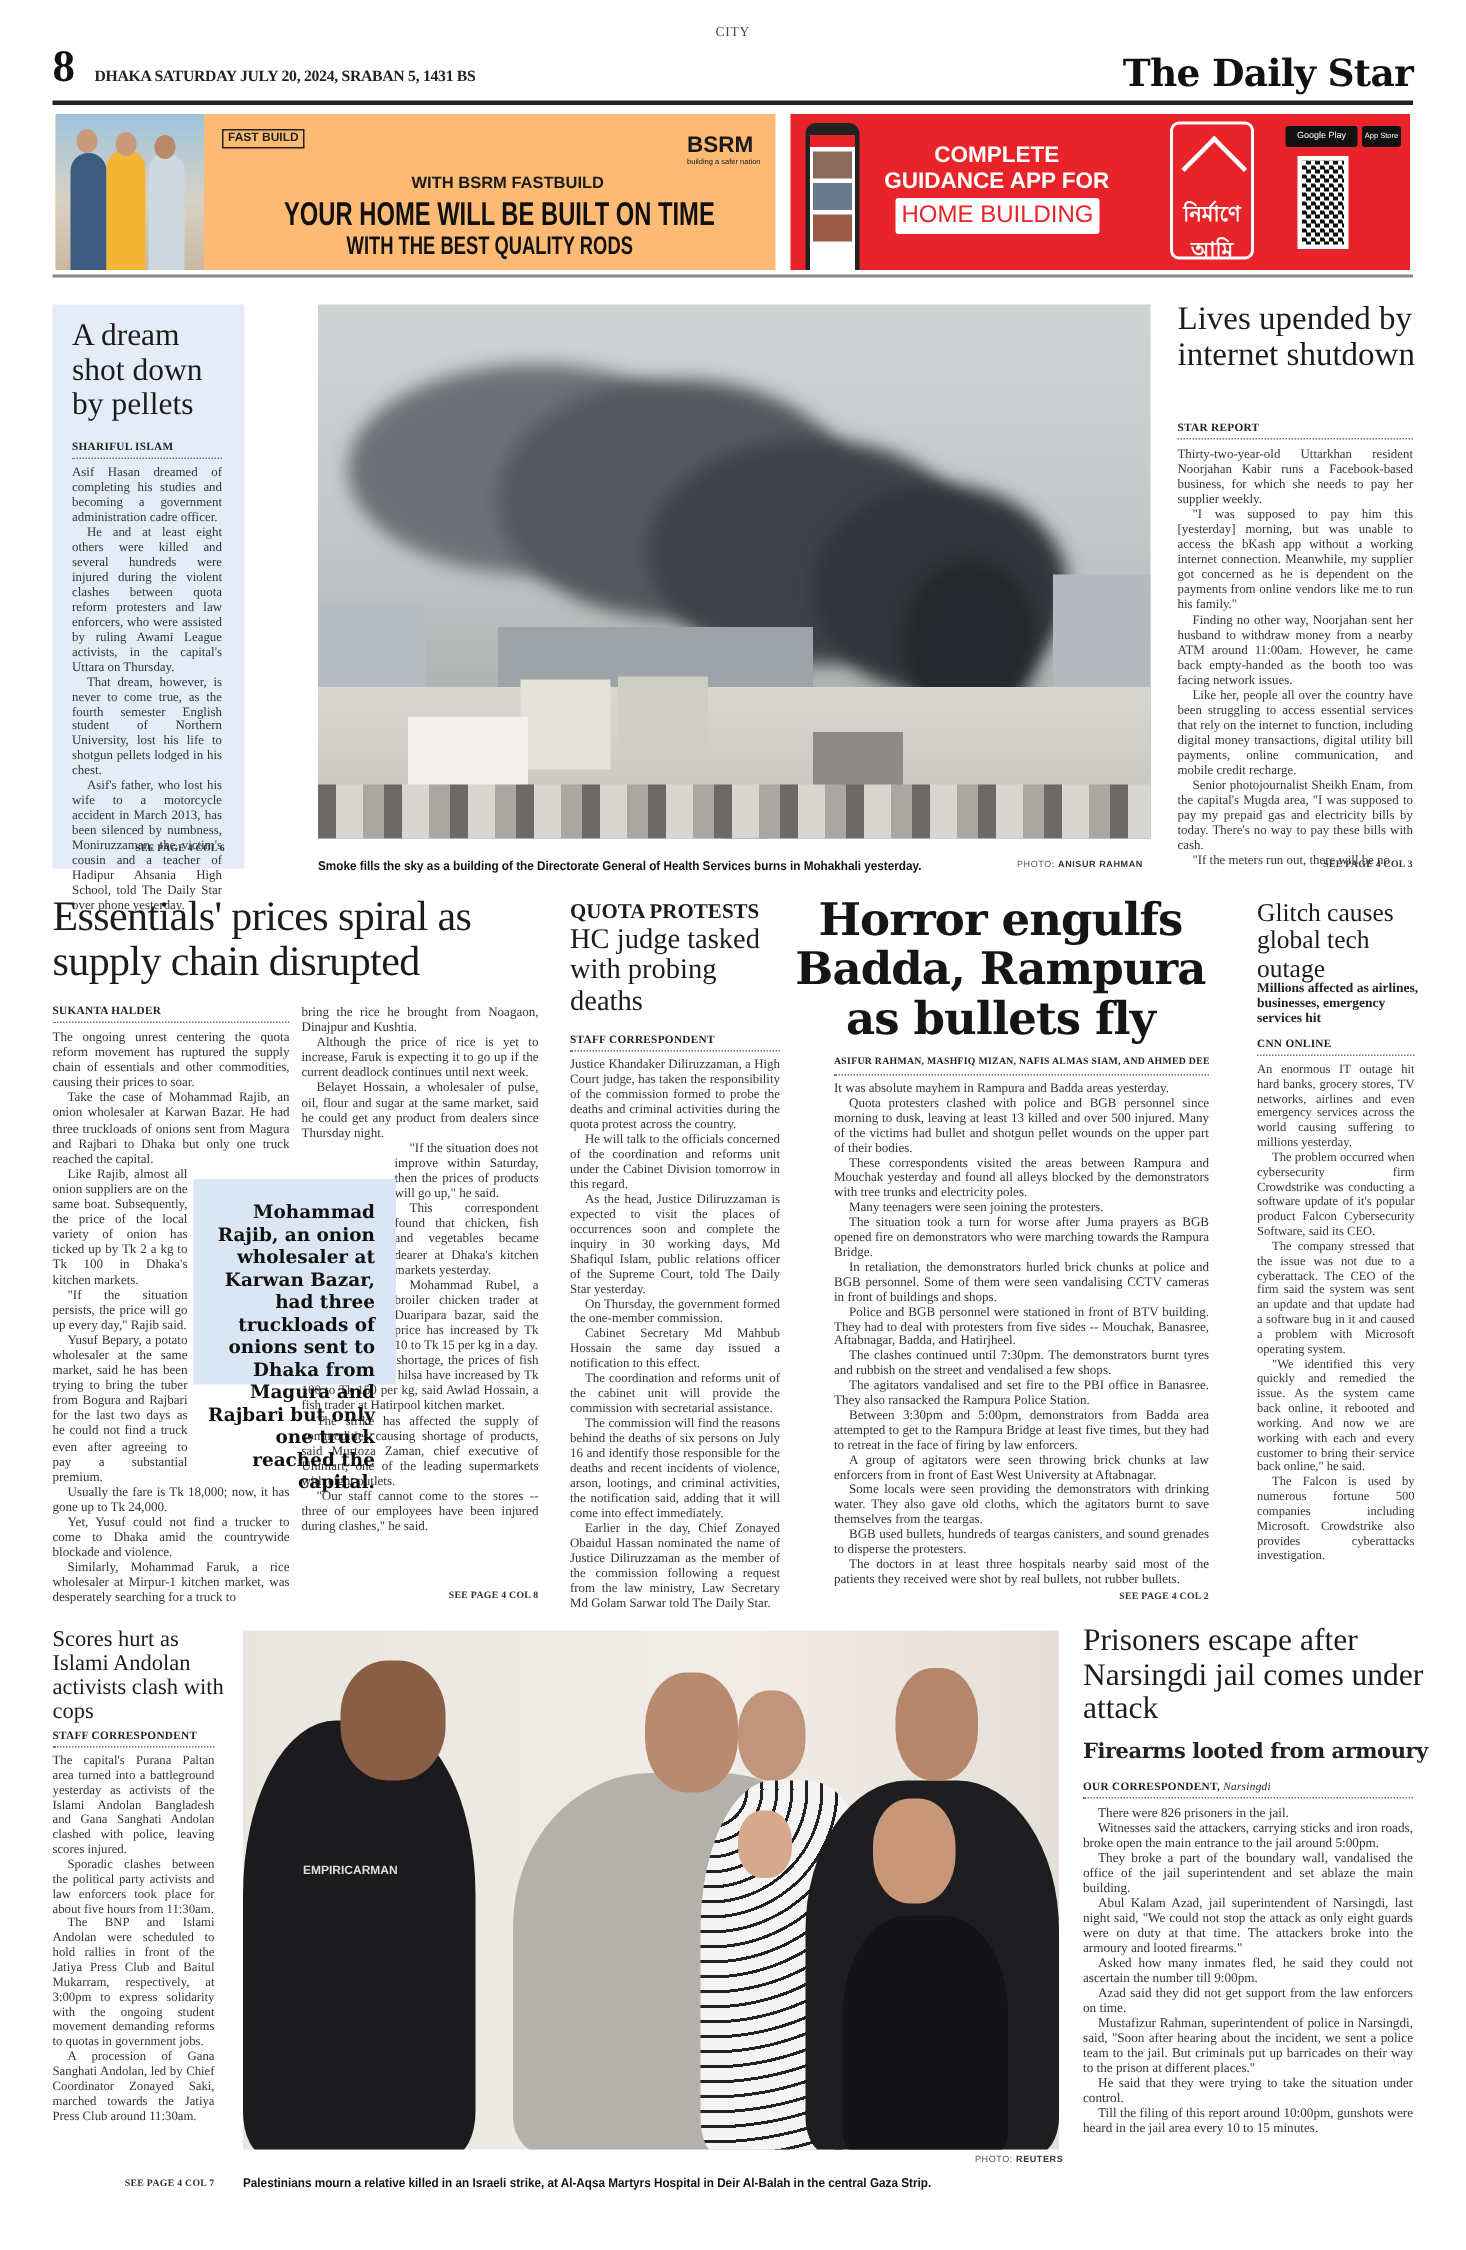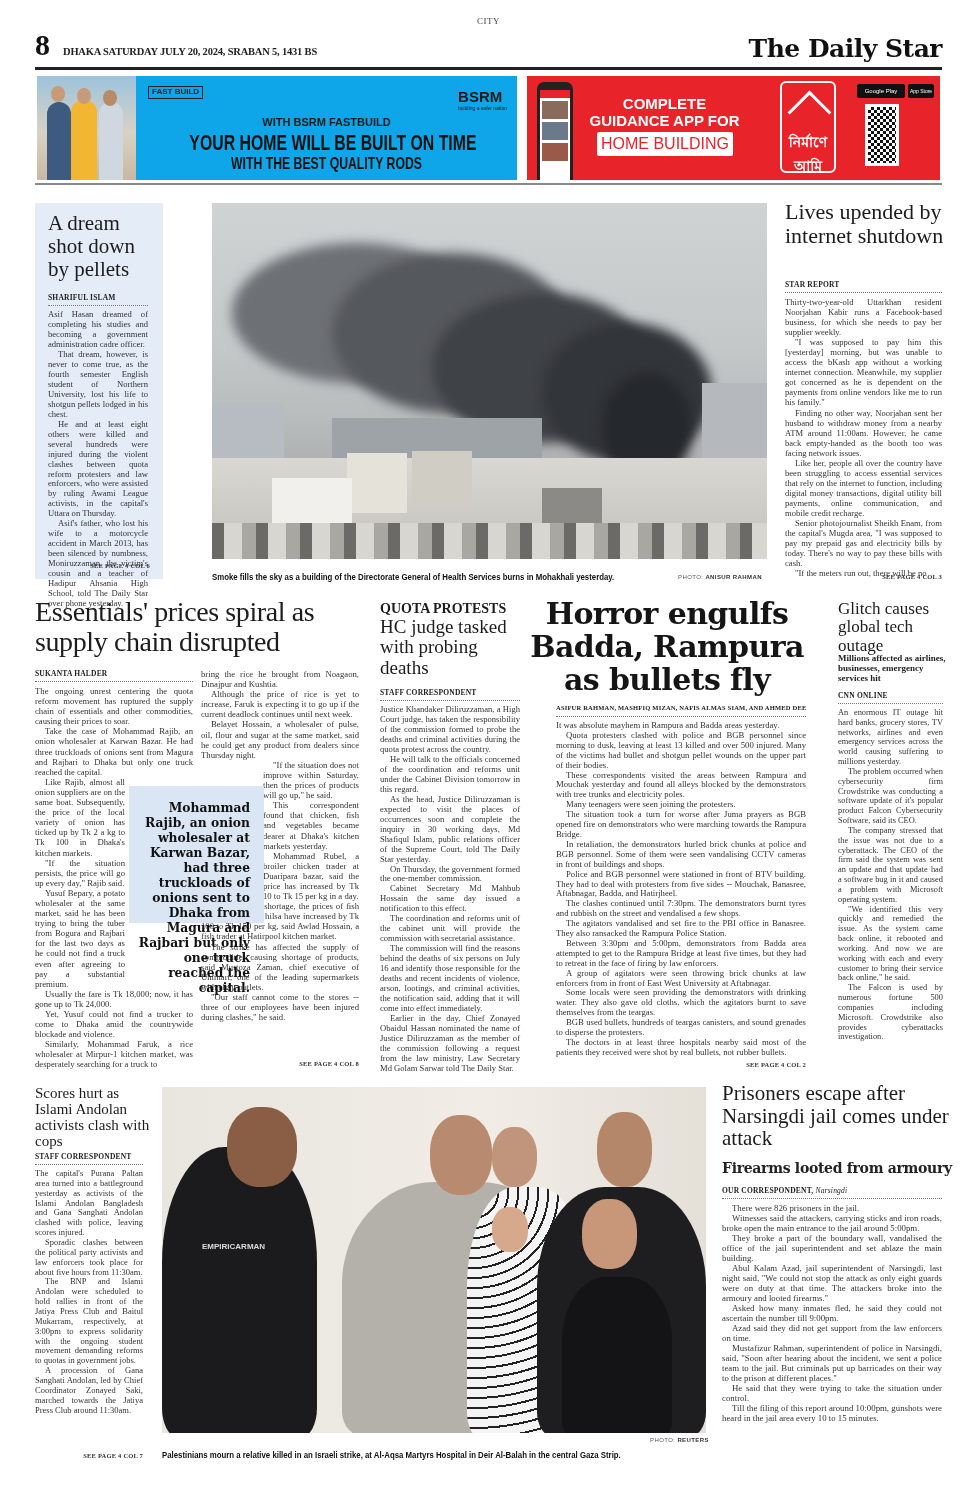--- a/index.html
+++ b/index.html
@@ -6,28 +6,28 @@
 html,body{width:977px;height:1500px;background:#fff;overflow:hidden}
 body{position:relative;font-family:"Liberation Serif","DejaVu Serif",serif;color:#222}
 .abs{position:absolute}
 .section-label{left:0;width:977px;top:16px;text-align:center;font-size:9px;color:#444;letter-spacing:.5px}
 .page-num{left:35px;top:30px;font-size:30px;font-weight:bold;line-height:1;color:#111}
 .dateline{left:63px;top:46px;font-size:10.5px;font-weight:bold;color:#222;letter-spacing:-.2px}
 .masthead{right:35px;top:34px;font-size:25px;font-family:"DejaVu Serif",serif;font-weight:bold;color:#111;letter-spacing:-.5px}
 .rule-top{left:35px;top:67px;width:907px;height:3px;background:#222}
 .rule-ad{left:35px;top:183px;width:907px;height:2px;background:#888}
 
-.ad-left{left:37px;top:76px;width:480px;height:104px;background:#0ea5e9;overflow:hidden}
+.ad-left{left:37px;top:76px;width:480px;height:104px;background:#fdba74;overflow:hidden}
 .ad-photo{left:0;top:0;width:99px;height:104px;background:linear-gradient(180deg,#9ec3dc 0%,#d8d2c4 55%,#c9b8a0 100%)}
 .ad-person{bottom:0;border-radius:12px 12px 0 0}
 .ad-yellow{left:99px;top:0;width:381px;height:104px}
 .ad-fast{left:12px;top:10px;font:bold 8px "Liberation Sans",sans-serif;color:#222;border:1px solid #222;padding:1px 3px;line-height:1.1}
 .ad-bsrm{right:10px;top:12px;font:bold 15px "Liberation Sans",sans-serif;color:#1a1a1a}
 .ad-bsrm small{display:block;font-size:5px;font-weight:normal;text-align:right}
-.ad-line1{left:0;width:381px;top:40px;text-align:center;font:bold 11px "Liberation Sans",sans-serif;color:#1a1a1a}
+.ad-line1{left:12px;width:381px;top:40px;text-align:center;font:bold 11px "Liberation Sans",sans-serif;color:#1a1a1a}
 .ad-line2{left:0;width:381px;top:54px;text-align:center;font:bold 22px "Liberation Sans",sans-serif;color:#111;transform:scaleX(.72);transform-origin:center;white-space:nowrap}
 .ad-line3{left:0;width:381px;top:78px;text-align:center;font:bold 17px "Liberation Sans",sans-serif;color:#111;transform:scaleX(.72);white-space:nowrap}
 .ad-right{left:527px;top:76px;width:413px;height:104px;background:#e8232a;overflow:hidden}
 .ad-phone{left:10px;top:6px;width:36px;height:98px;background:#222;border-radius:7px 7px 0 0}
 .ad-phone-screen{left:3px;top:8px;width:30px;height:90px;background:#fff}
 .ad-complete{left:60px;top:20px;width:155px;text-align:center;font:bold 15px "Liberation Sans",sans-serif;color:#fff;line-height:1.1}
 .ad-home{left:70px;top:56px;width:136px;height:24px;background:#fff;color:#e8232a;text-align:center;font:16px "Liberation Sans",sans-serif;line-height:24px;border-radius:2px}
 .ad-logo{left:253px;top:5px;width:56px;height:92px;border:2px solid #fff;border-radius:6px;color:#fff;text-align:center;font:bold 14px "Liberation Sans",sans-serif;padding-top:48px}
 .ad-logo::before{content:"";position:absolute;left:12px;top:14px;width:28px;height:28px;border:3px solid #fff;transform:rotate(45deg);border-bottom:none;border-right:none}
 .ad-store{top:8px;width:48px;height:14px;background:#111;color:#fff;font:6px "Liberation Sans",sans-serif;line-height:14px;text-align:center;border-radius:2px}
@@ -99,22 +99,22 @@
     </div>
 </div>
 <div class="abs rule-ad"></div>
 
 <div class="abs blue-box" style="left:35px;top:203px;width:128px;height:376px"></div>
 <div class="abs hl" style="left:48px;top:212px;width:110px;font-size:21px;line-height:1.1">A dream shot down by pellets</div>
 <div class="abs byline" style="left:48px;top:293px">SHARIFUL ISLAM</div>
 <div class="abs dotrule" style="left:48px;top:305px;width:100px"></div>
 <div class="abs body" style="left:48px;top:310px;width:100px;font-size:8.6px;line-height:1.16">
   <p class="first">Asif Hasan dreamed of completing his studies and becoming a government administration cadre officer.</p>
+  <p>He and at least eight others were killed and several hundreds were injured during the violent clashes between quota reform protesters and law enforcers, who were assisted by ruling Awami League activists, in the capital's Uttara on Thursday.</p>
   <p>That dream, however, is never to come true, as the fourth semester English student of Northern University, lost his life to shotgun pellets lodged in his chest.</p>
-  <p>He and at least eight others were killed and several hundreds were injured during the violent clashes between quota reform protesters and law enforcers, who were assisted by ruling Awami League activists, in the capital's Uttara on Thursday.</p>
   <p>Asif's father, who lost his wife to a motorcycle accident in March 2013, has been silenced by numbness, Moniruzzaman, the victim's cousin and a teacher of Hadipur Ahsania High School, told The Daily Star over phone yesterday.</p>
 </div>
 <div class="abs seepage" style="left:48px;top:562px;width:102px">SEE PAGE 4 COL 6</div>
 
 <div class="abs photo-smoke">
   <div class="abs smoke" style="left:20px;top:40px;width:250px;height:140px;background:#6d7075"></div>
   <div class="abs smoke" style="left:120px;top:50px;width:240px;height:160px;background:#55585d"></div>
   <div class="abs smoke" style="left:220px;top:90px;width:220px;height:150px;background:#3f4247"></div>
   <div class="abs smoke" style="left:330px;top:120px;width:170px;height:140px;background:#32353a"></div>
   <div class="abs smoke" style="left:390px;top:170px;width:90px;height:110px;background:#25282c"></div>

